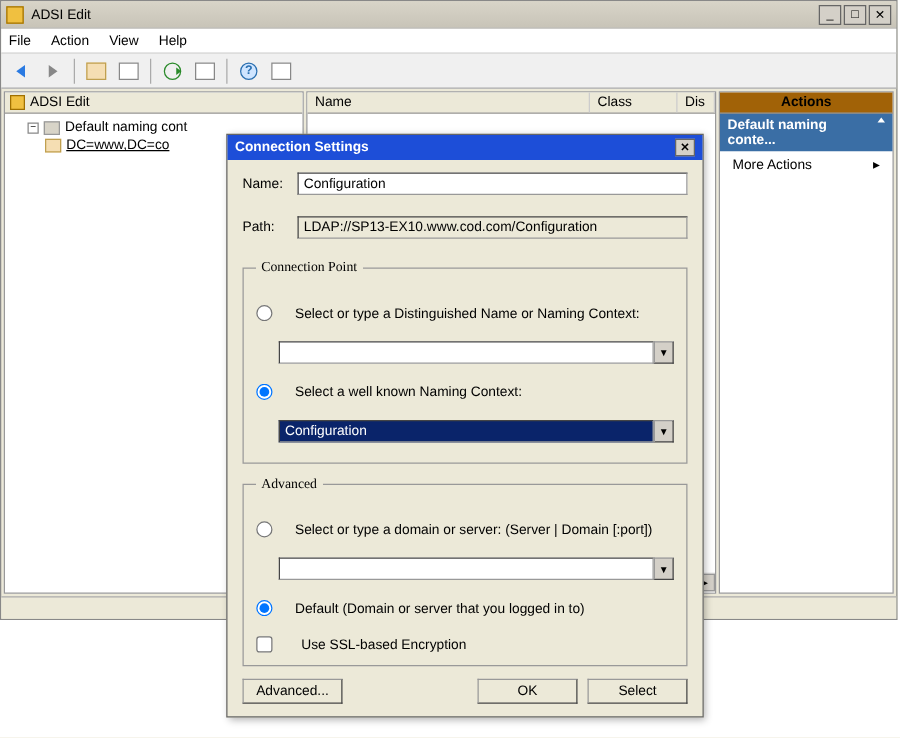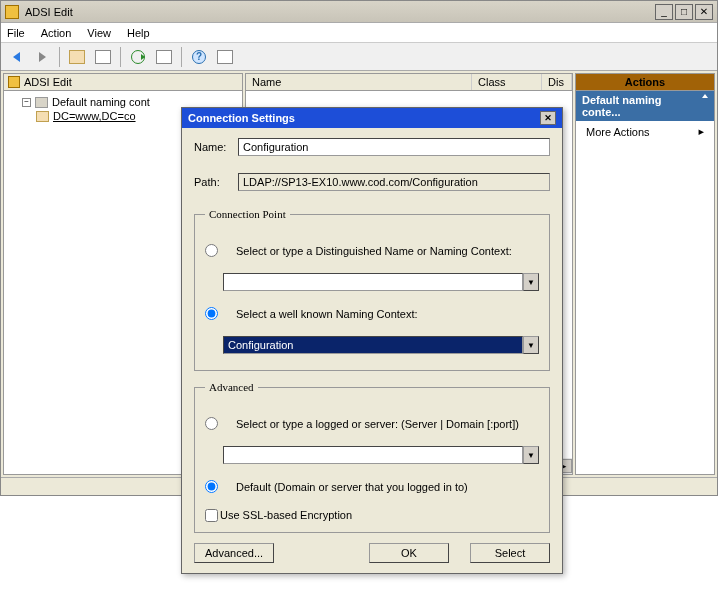--- a/index.html
+++ b/index.html
@@ -57,22 +57,22 @@
 .formrow input.txt { flex: 1; border: 1px inset #999; padding: 2px 4px; background: #fff; height:18px; }
 .formrow input.txt.ro { background: #ece9d8; }
 fieldset { border: 1px solid #999; padding: 8px 10px 10px 10px; margin-bottom: 10px; }
 legend { padding: 0 4px; font-family: Liberation Serif, serif; }
 .radiorow { display: flex; align-items: center; gap: 18px; margin: 16px 0; }
 .radiorow input[type=radio]{ margin:0;}
 .combo { display:flex; margin: 4px 0 6px 18px; }
 .combo .cin { flex:1; border: 1px inset #999; background:#fff; padding:2px 4px; height:18px; }
 .combo .cin.sel { background:#0a246a; color:#fff; }
 .combo .cbtn { width:16px; border:1px outset #999; background:#d4d0c8; display:flex;align-items:center;justify-content:center;font-size:8px;}
-.checkrow { display:flex; align-items:flex-start; gap:2px; margin: 4px 0 0 0;}
-.dlgbtns { display:flex; gap:21px; align-items:center; }
+.checkrow { display:flex; align-items:center; gap:23px; margin: 4px 0 0 0;}
+.dlgbtns { display:flex; gap:8px; align-items:center; }
 .dlgbtns .spacer{ flex:1;}
 .btn { border: 1px outset #999; background: #ece9d8; padding: 3px 0; width: 80px; text-align:center; }
 
 .arrow-left{width:0;height:0;border-top:5px solid transparent;border-bottom:5px solid transparent;border-right:7px solid #2a7ae2;}
 .arrow-right{width:0;height:0;border-top:5px solid transparent;border-bottom:5px solid transparent;border-left:7px solid #888;}
 .arrow-up-sm{width:0;height:0;border-left:3px solid transparent;border-right:3px solid transparent;border-bottom:4px solid #fff;}
 .folder-up{width:16px;height:14px;background:#f5deb3;border:1px solid #c0a050;position:relative;}
 .ico-box{width:16px;height:14px;border:1px solid #888;background:#fff;}
 .ico-ref{width:14px;height:14px;border:1px solid #2a8a2a;border-radius:50%;position:relative;}
 .ico-ref::after{content:"";position:absolute;right:-1px;top:3px;width:0;height:0;border-left:4px solid #2a8a2a;border-top:3px solid transparent;border-bottom:3px solid transparent;}
@@ -213,21 +213,21 @@
         <div class="combo">
           <div class="cin sel">Configuration</div>
           <div class="cbtn">▼</div>
         </div>
       </fieldset>
 
       <fieldset>
         <legend>Advanced</legend>
         <div class="radiorow">
           <input type="radio" name="comp" style="">
-          <span>Select or type a logged or server: (Server | Domain [:port])</span>
+          <span>Select or type a domain or server: (Server | Domain [:port])</span>
         </div>
         <div class="combo">
           <div class="cin"></div>
           <div class="cbtn">▼</div>
         </div>
         <div class="radiorow">
           <input type="radio" name="comp" checked="" style="">
           <span>Default (Domain or server that you logged in to)</span>
         </div>
         <div class="checkrow">

